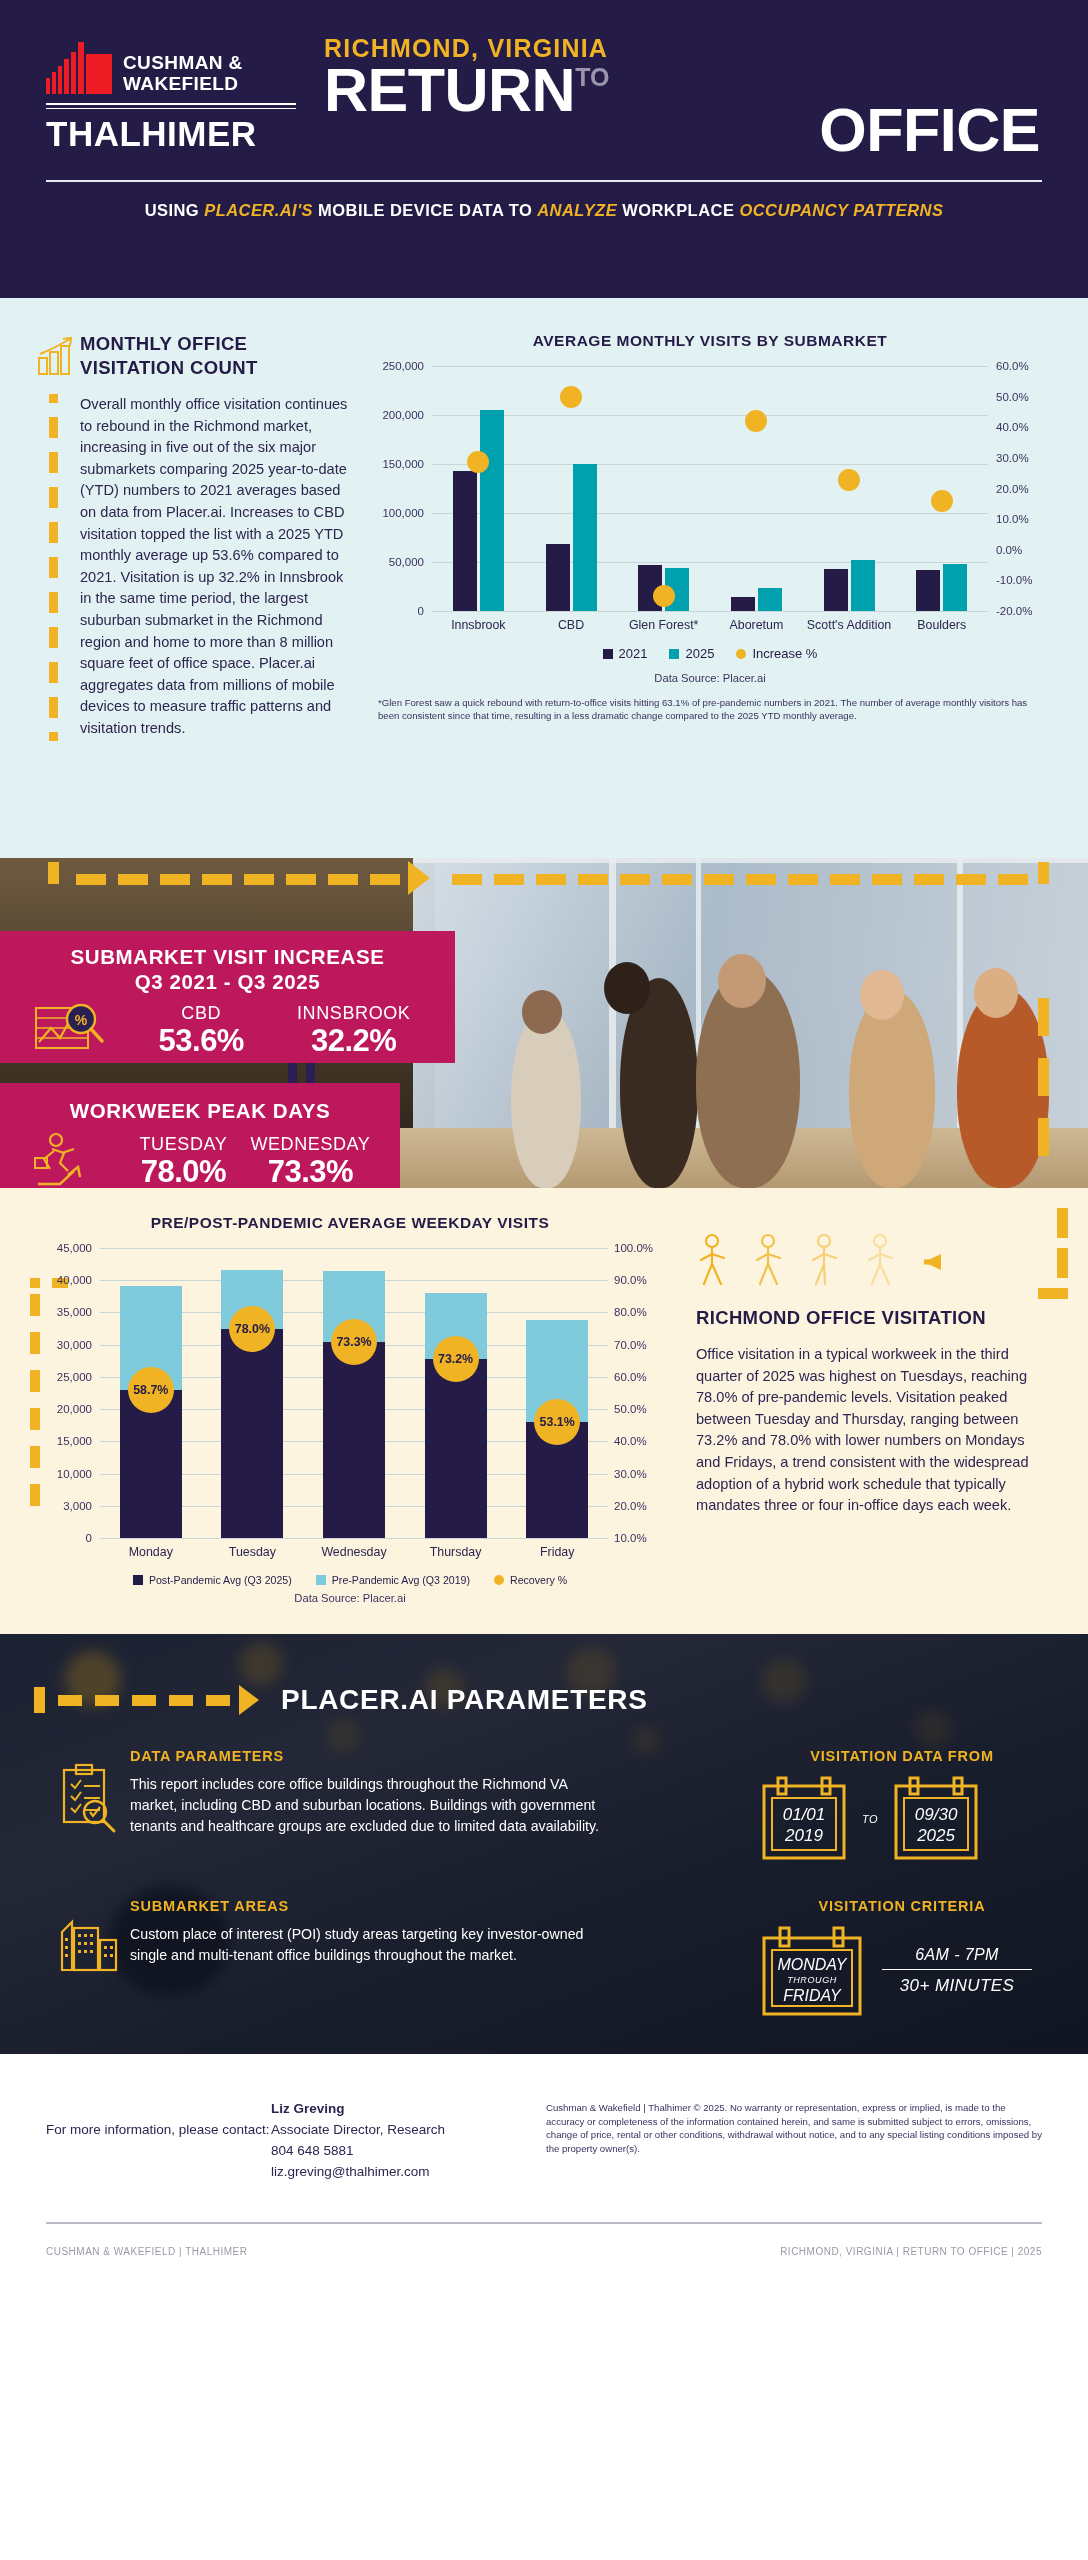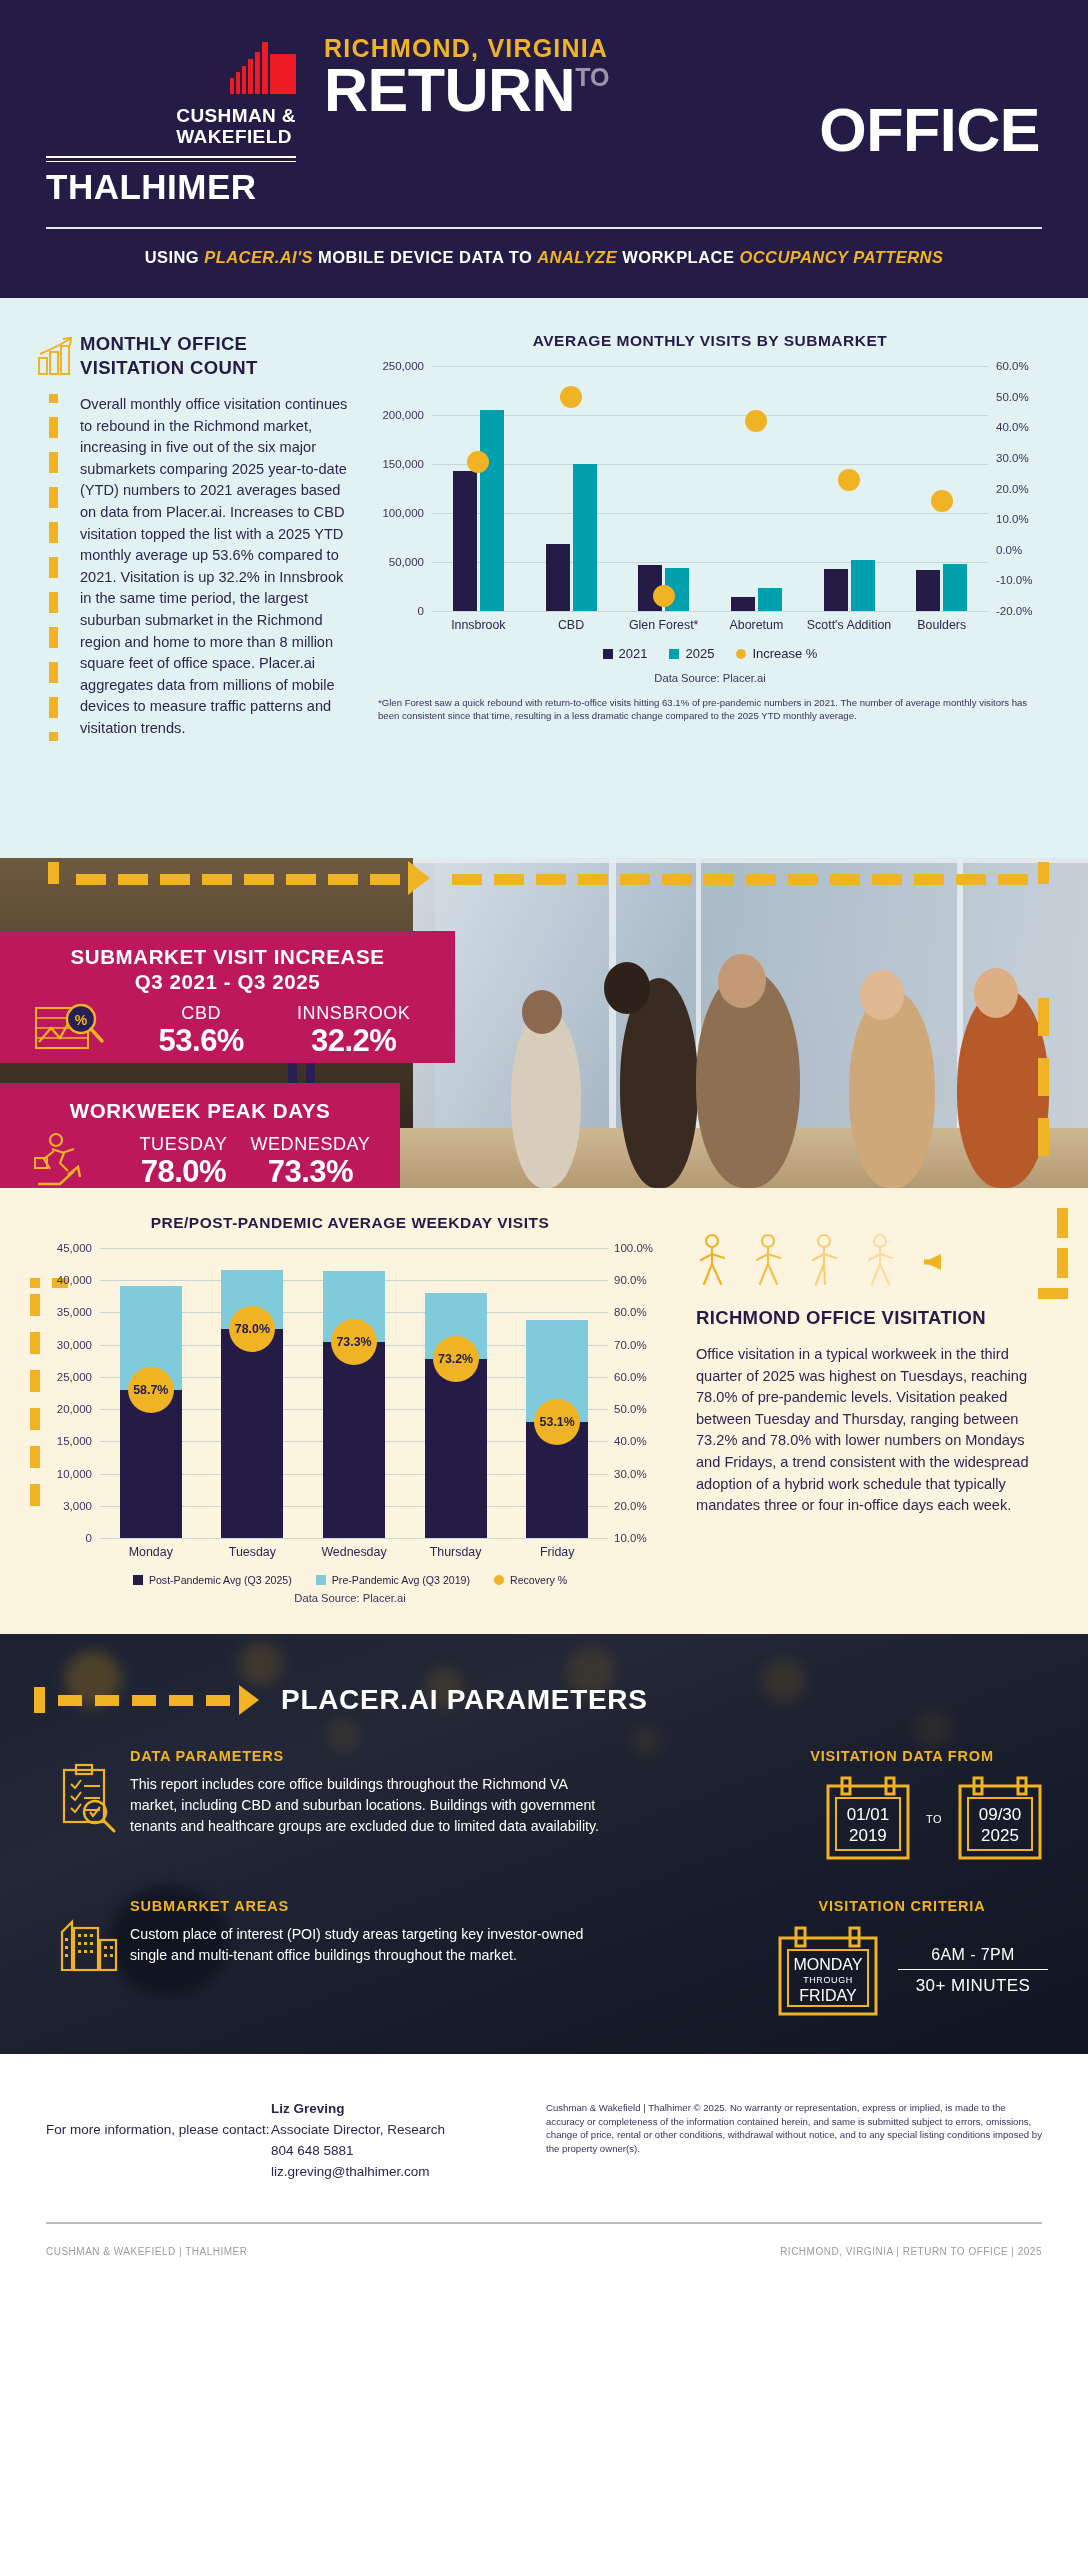--- a/index.html
+++ b/index.html
@@ -14,21 +14,21 @@
 
   
   .header {
     position: relative;
     height: 298px;
     background: #241b47;
     padding: 34px 46px 0 46px;
   }
   .hdr-row { display: flex; align-items: flex-start; }
   .logo { width: 250px; flex: 0 0 250px; padding-top: 8px; }
-  .logo-top { display: flex; align-items: flex-end; gap: 11px; flex-direction: column; }
+  .logo-top { display: flex; align-items: flex-end; gap: 11px; }
   .cw-mark { width: 66px; height: 52px; position: relative; }
   .cw-mark i {
     position: absolute; bottom: 0; background: #ed1c24; display:block;
   }
   .cw-name {
     color: #fff; font-weight: bold; font-size: 19px; line-height: 21px;
     letter-spacing: .4px;
   }
   .logo-rule { height: 2px; background: #ffffff; margin: 9px 0 3px 0; }
   .logo-rule2 { height: 1px; background: #ffffff; margin-bottom: 7px; }
@@ -210,21 +210,21 @@
     color: #fff; font-size: 28px; font-weight: bold; letter-spacing: .7px; margin-left: 22px;
   }
   .p-grid { position: relative; padding: 32px 40px 0 58px; }
   .p-row { display: flex; align-items: flex-start; margin-bottom: 34px; }
   .p-left { flex: 1; display: flex; gap: 2px; }
   .p-ico { flex: 0 0 70px; padding-top: 14px; }
   .p-h { color: #f0b323; font-size: 14.5px; font-weight: bold; letter-spacing: .8px; margin-bottom: 10px; }
   .p-b { color: #fff; font-size: 14.2px; line-height: 21px; max-width: 480px; }
   .p-right { width: 300px; flex: 0 0 300px; padding-left: 8px; }
   .p-right .p-h { text-align: center; }
-  .cal-row { display: flex; align-items: center; justify-content: flex-end; gap: 10px; margin-top: 6px; }
+  .cal-row { display: flex; align-items: center; justify-content: flex-start; gap: 10px; margin-top: 6px; font-style: italic; }
   .to-lab { color: #fff; font-size: 11px; letter-spacing: .5px; }
   .crit { color: #fff; text-align: center; }
   .crit .l1 { font-size: 16px; letter-spacing: .4px; padding-bottom: 5px; }
   .crit .rule { height: 1px; background: #fff; margin: 0 auto 6px auto; width: 150px; }
   .crit .l2 { font-size: 17px; letter-spacing: .4px; }
 
   
   .footer { background: #fff; padding: 44px 46px 0 46px; }
   .f-row { display: flex; }
   .f-a { width: 225px; flex: 0 0 225px; font-size: 13.5px; line-height: 20px; color:#2c2550; padding-top: 22px; }

